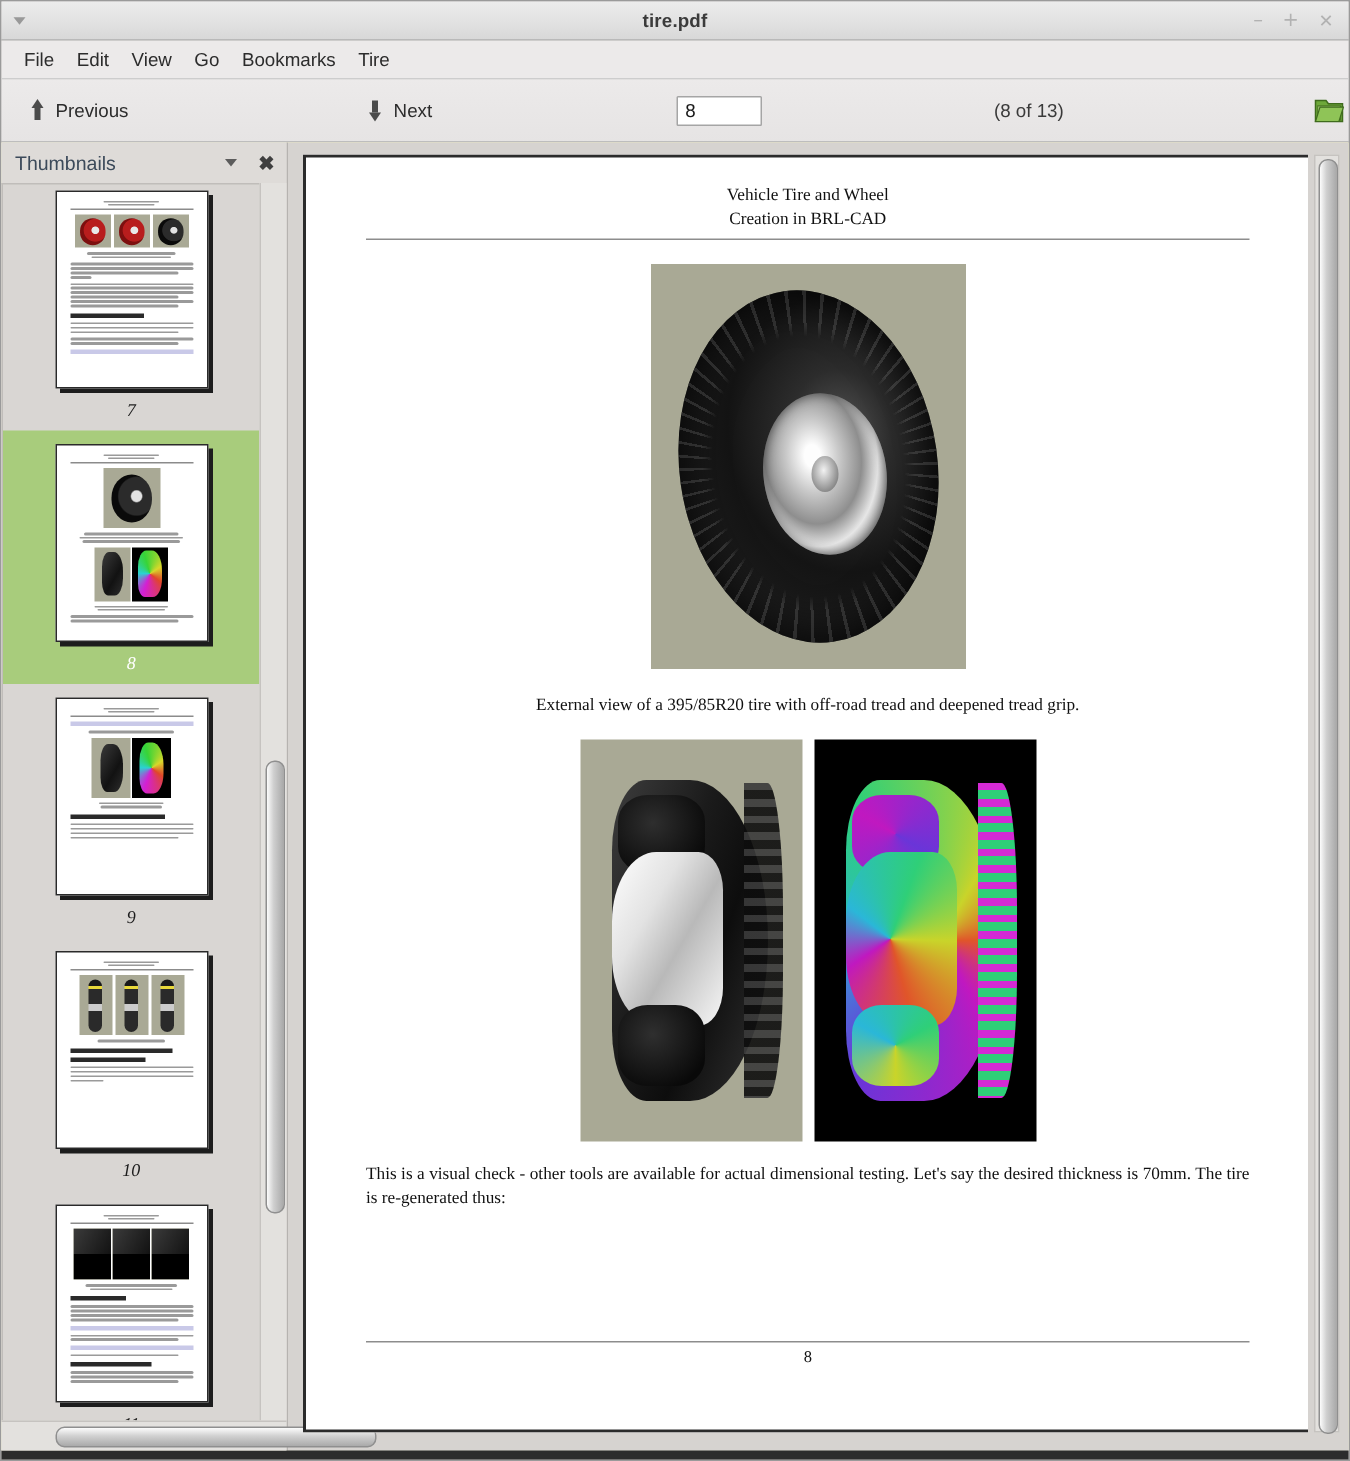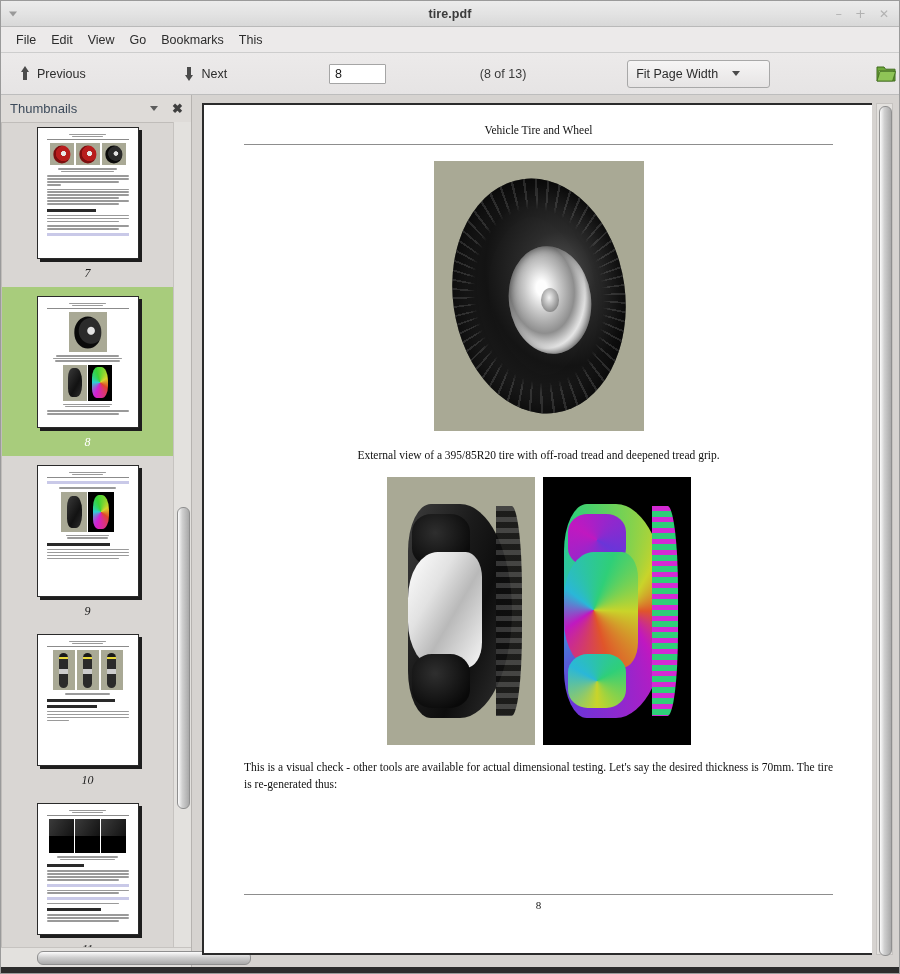--- a/index.html
+++ b/index.html
@@ -317,38 +317,34 @@
       <span class="win-btn close">✕</span>
     </span>
   </div>
 
   <div class="menubar">
     <span class="mi">File</span>
     <span class="mi">Edit</span>
     <span class="mi">View</span>
     <span class="mi">Go</span>
     <span class="mi">Bookmarks</span>
-    <span class="mi">This</span>
+    <span class="mi">Tire</span>
   </div>
 
   <div class="toolbar">
     <div class="tb-item">
       <span class="arrow-up"></span>
       <span class="lbl">Previous</span>
     </div>
     <div class="tb-item">
       <span class="arrow-down"></span>
       <span class="lbl">Next</span>
     </div>
     <input class="page-input" value="8" style="">
     <span class="page-count">(8 of 13)</span>
-    <div class="combo">
-      <span class="val">Fit Page Width</span>
-      <span class="chev"></span>
-    </div>
     <div class="folder-btn">
       <svg width="20" height="18" viewBox="0 0 20 18">
         <path d="M1 2 h7 l1.6 2.2 H19 V16 H1 Z" fill="#6ea83a" stroke="#3f6b1d" stroke-width="1"></path>
         <path d="M2.5 5.6 H17.6 V15 H2.5 Z" fill="#b6d98a" stroke="#4d7a25" stroke-width=".8"></path>
         <path d="M1 16 L4 6.4 H19.6 L16.6 16 Z" fill="#8fc457" stroke="#3f6b1d" stroke-width=".8"></path>
       </svg>
     </div>
   </div>
 
   <div class="body">
@@ -520,20 +516,21 @@
       </div>
     </div>
 
     <div class="viewer">
       <div class="viewer-row">
         <div class="page-scroll">
 
           <div class="page">
             <div class="doc-head">
               <div>Vehicle Tire and Wheel</div>
+              <div>Creation in BRL-CAD</div>
             </div>
             <div class="doc-rule"></div>
 
             <div class="fig fig-main">
               <div class="tire-main">
                 <div class="outer"></div>
                 <div class="tread"></div>
                 <div class="rim"></div>
                 <div class="hub"></div>
               </div>

